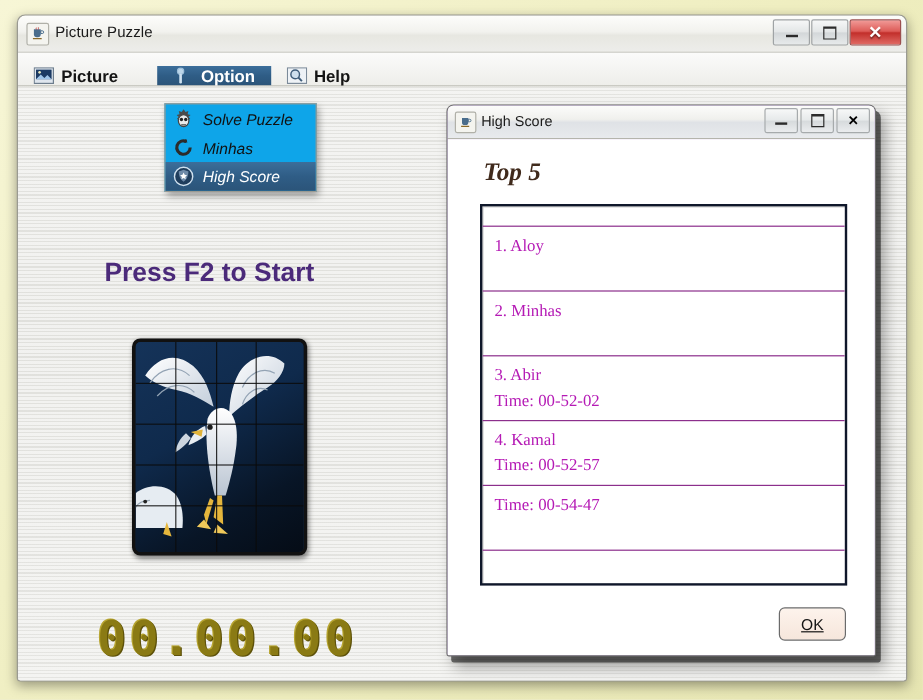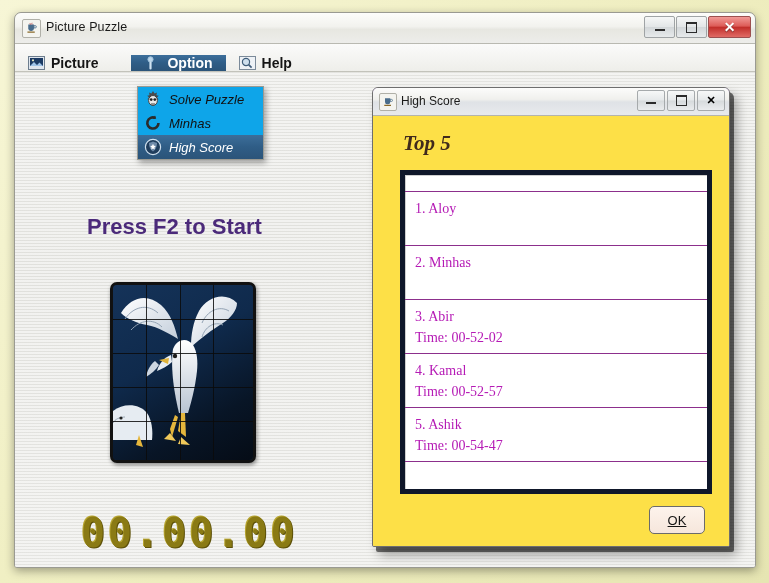--- a/index.html
+++ b/index.html
@@ -137,29 +137,29 @@
     background:#f4f4ef;border:1px solid #b0b0a8;border-radius:2px;
     display:flex;align-items:center;justify-content:center;
   }
   .hs-tb-title{position:absolute;left:28px;top:6px;font-size:12px;color:#1a1a1a;}
   .hs-tb-buttons{position:absolute;right:4px;top:2px;display:flex;gap:2px;}
   .hs-tb-btn{
     width:26px;height:19px;border:1px solid #a6aaac;border-radius:2px;
     background:linear-gradient(to bottom,#f7f8f8 0%,#e6e9ea 48%,#d6dadc 52%,#eaecee 100%);
     display:flex;align-items:center;justify-content:center;
   }
-  .hs-body{position:relative;height:430px;background:#fde047;padding:0;}
+  .hs-body{position:relative;height:430px;background:#ffffff;padding:0;}
   .hs-heading{
     position:absolute;left:30px;top:15px;
     font-family:"Liberation Serif",serif;
     font-style:italic;font-weight:bold;font-size:21px;color:#402a1c;
   }
   .hs-list{
     position:absolute;left:27px;top:54px;width:302px;height:314px;
-    background:#ffffff;border:5px solid #0f172a;
+    background:#ffffff;border:2px solid #0f172a;
     box-shadow:inset 1px 1px 0 #cfcfcf;
     overflow:hidden;
   }
   .hs-row{
     height:54px;box-sizing:border-box;
     border-bottom:1px solid #8c2f8c;
     padding:6px 0 0 10px;
   }
   .hs-row.blank{height:17px;padding:0;}
   .hs-row.last{border-bottom:1px solid #8c2f8c;}
@@ -359,20 +359,19 @@
       </div>
       <div class="hs-row">
         <div class="hs-name">3. Abir</div>
         <div class="hs-time">Time: 00-52-02</div>
       </div>
       <div class="hs-row">
         <div class="hs-name">4. Kamal</div>
         <div class="hs-time">Time: 00-52-57</div>
       </div>
       <div class="hs-row last">
-        <div class="hs-name">5. Ashik</div>
         <div class="hs-time">Time: 00-54-47</div>
       </div>
     </div>
 
     <div class="ok-btn">OK</div>
   </div>
 </div>
 
 </body></html>

